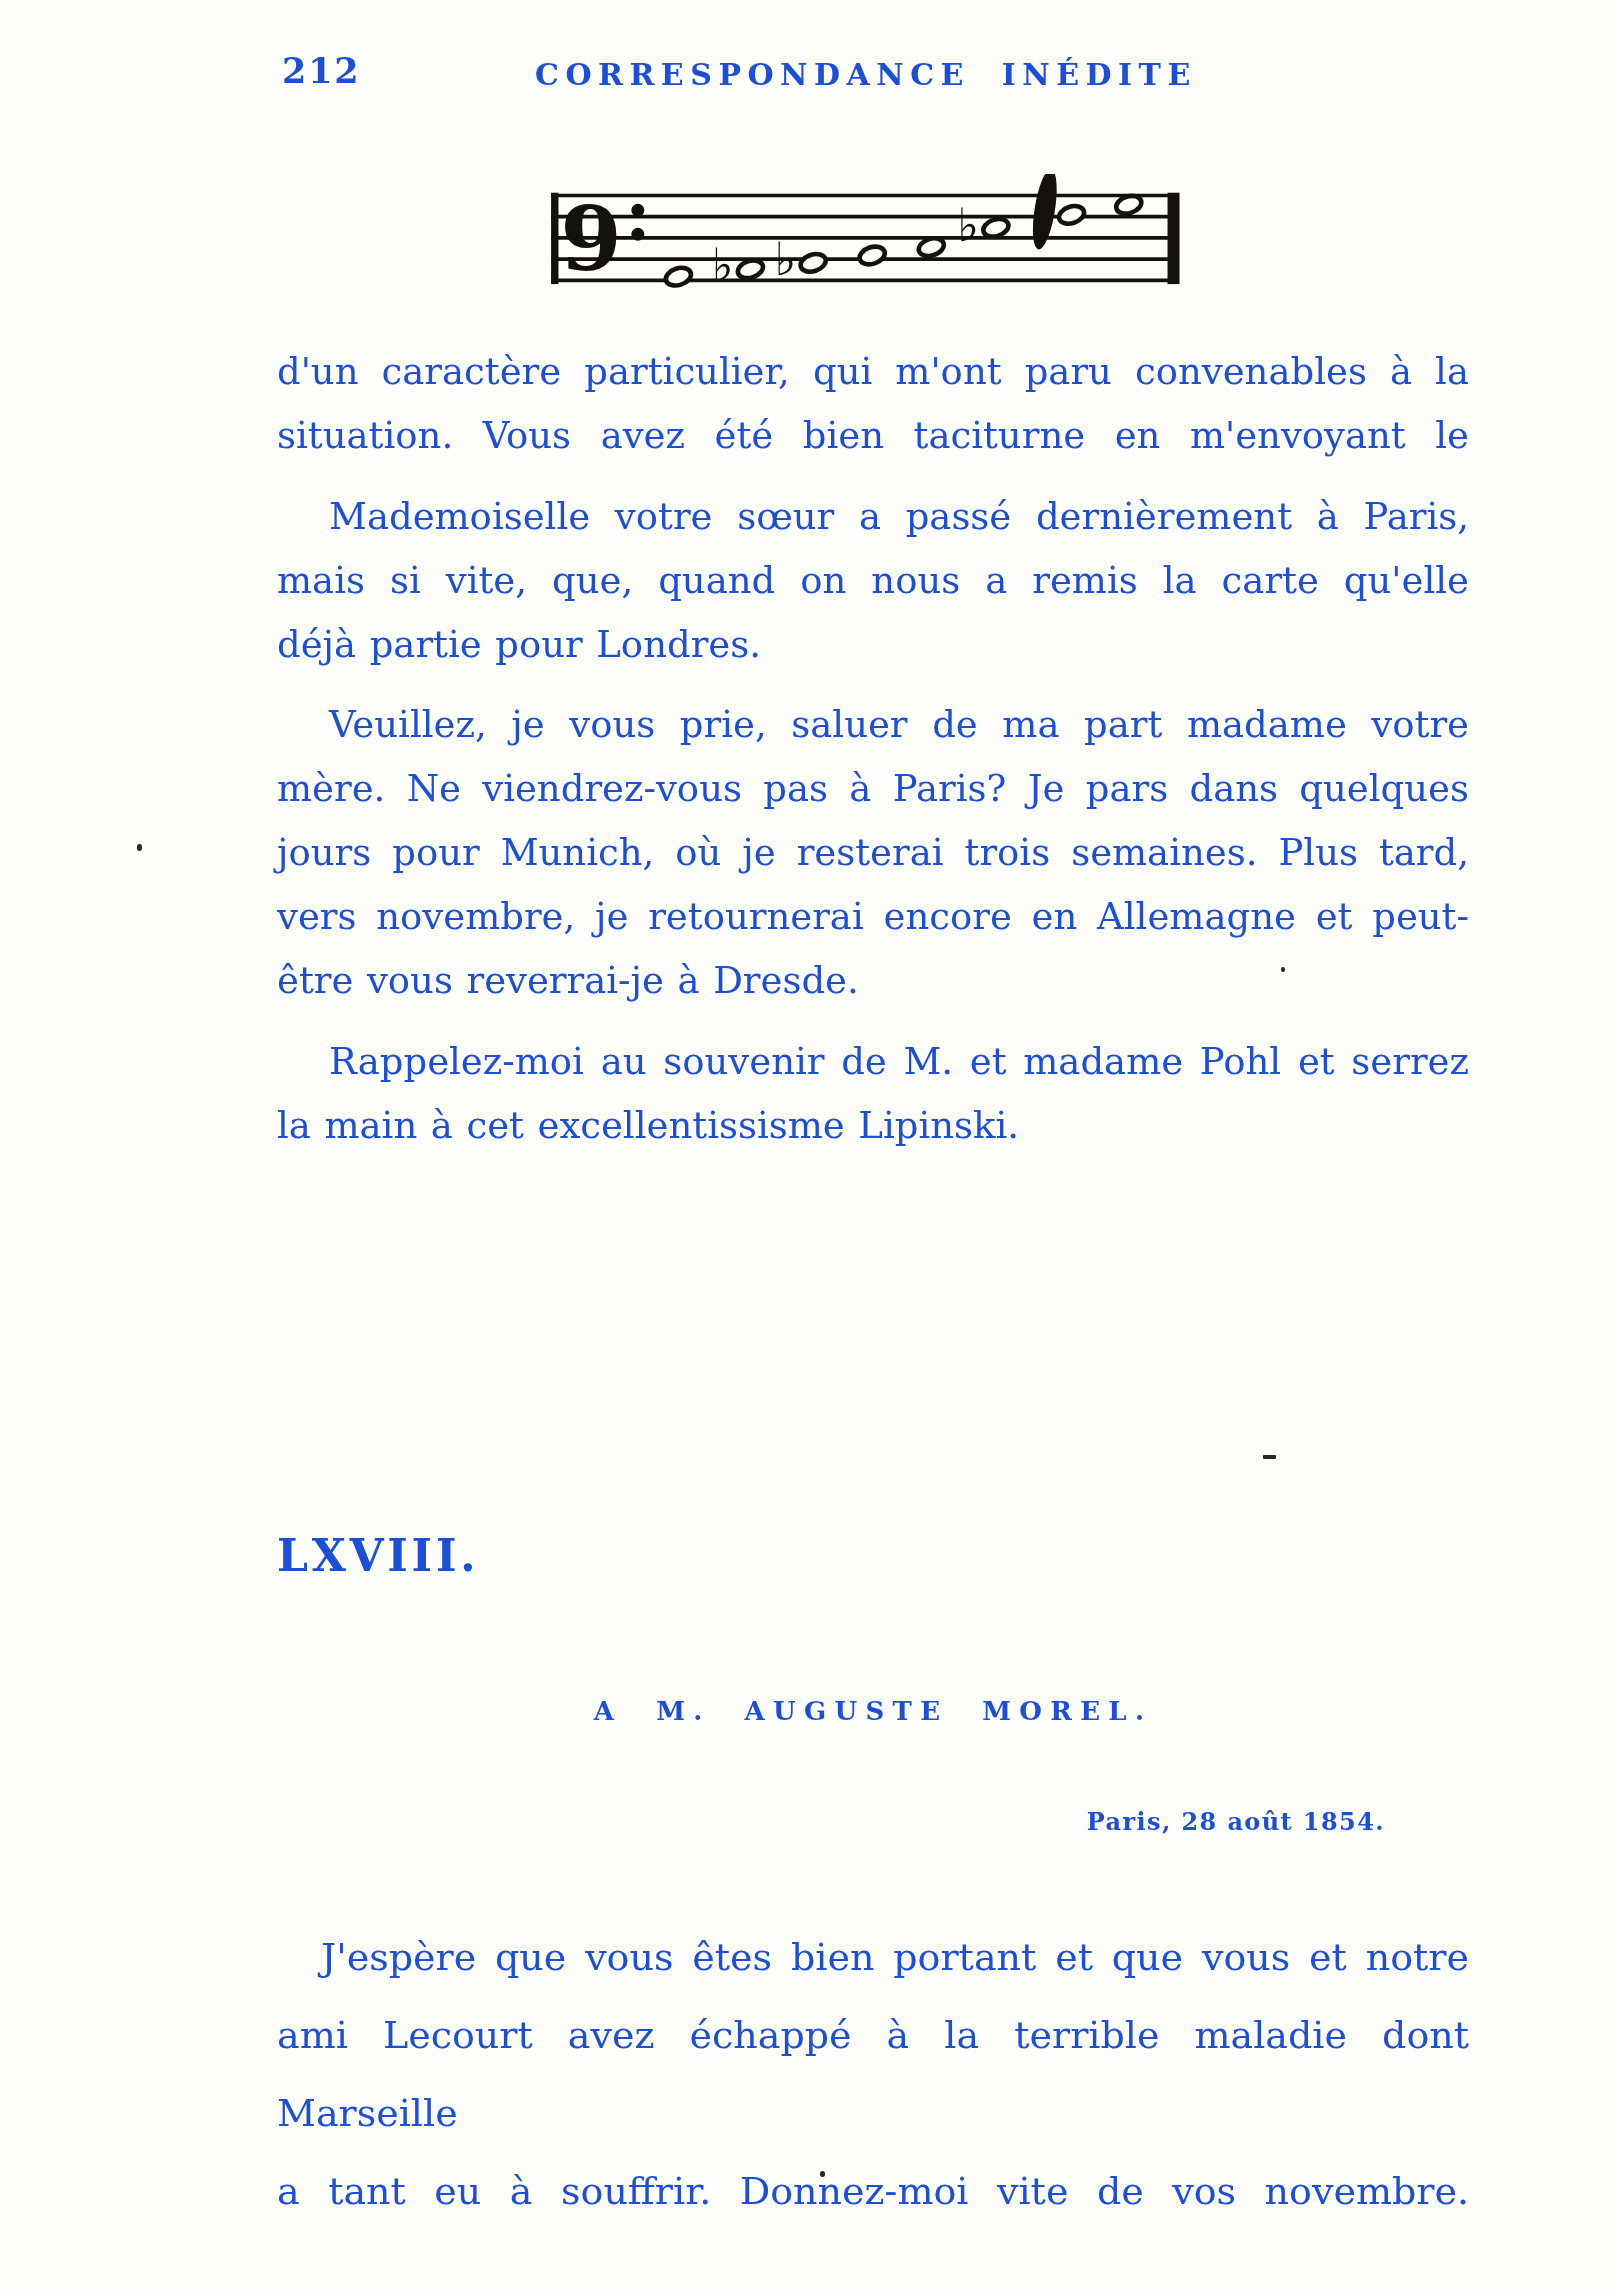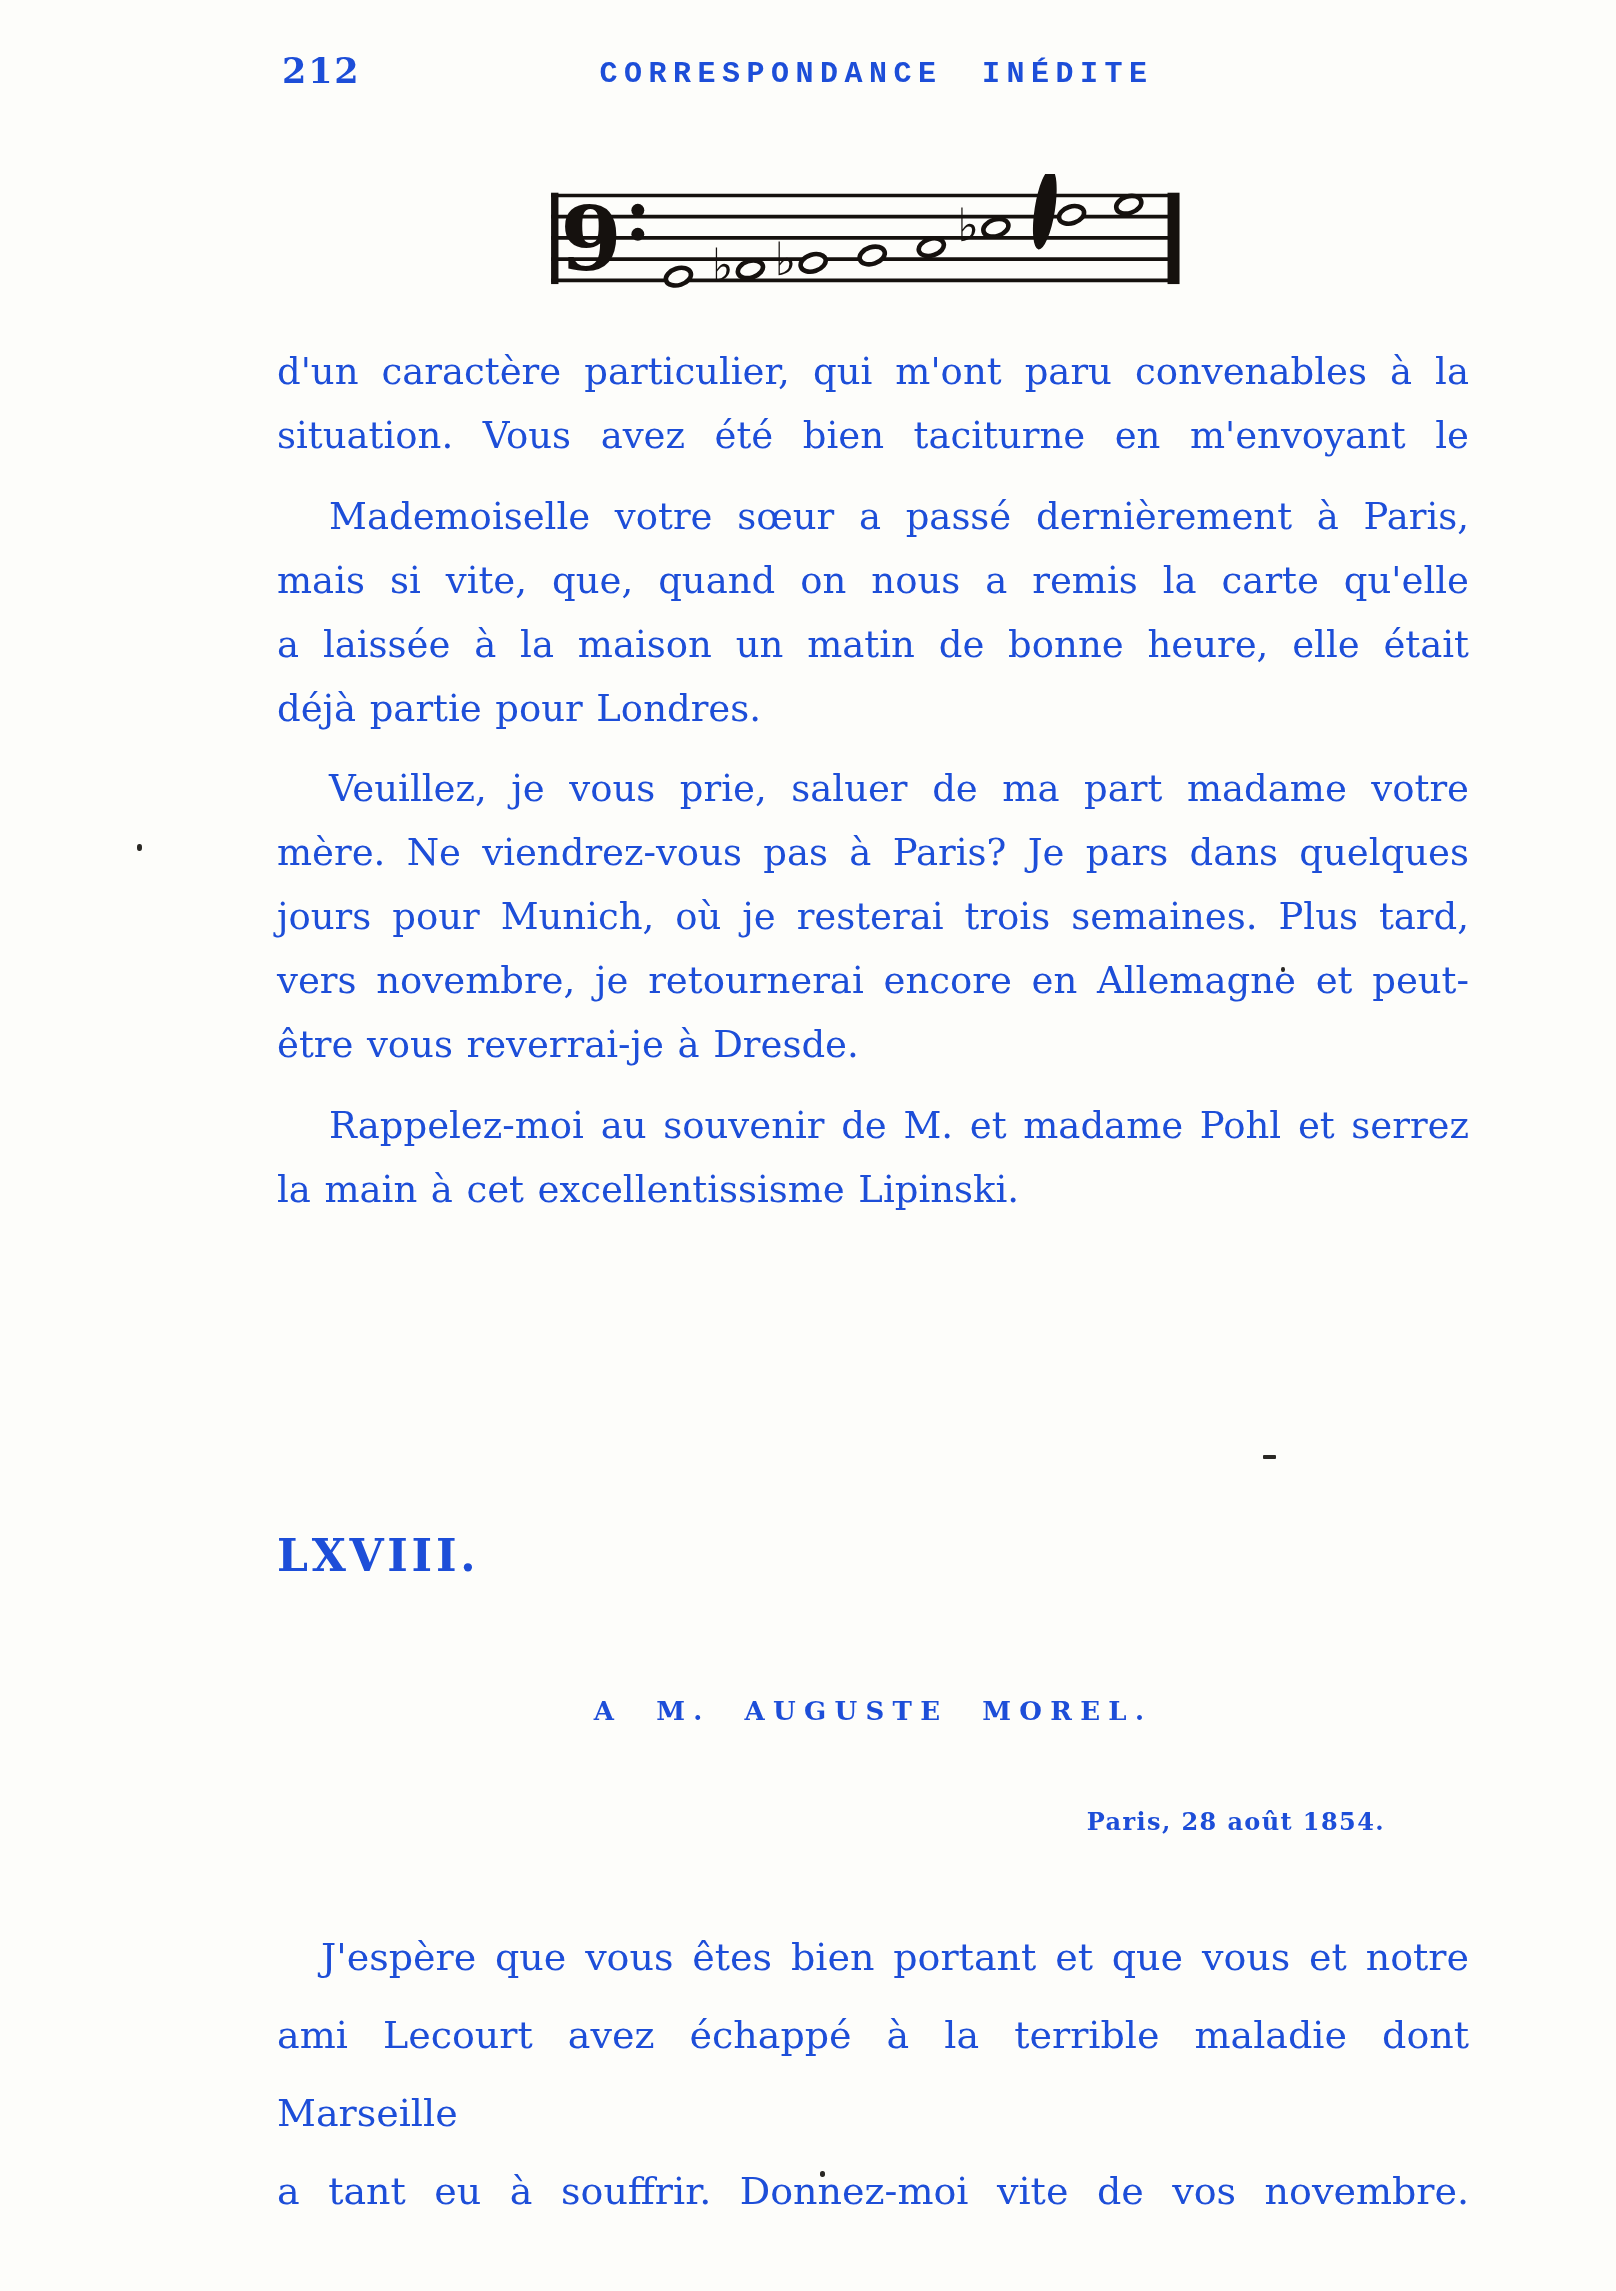--- a/index.html
+++ b/index.html
@@ -12,21 +12,21 @@
     overflow:hidden;
   }
   .pagenum{
     position:absolute;left:282px;top:50px;
     font-size:35px;font-weight:bold;letter-spacing:1.8px;
   }
   .runhead{
     position:absolute;left:535px;width:683px;top:57px;
     font-size:30px;font-weight:bold;
     letter-spacing:6.5px;word-spacing:14.8px;
-    text-align:center;white-space:nowrap;font-family:Liberation Mono, monospace;
+    text-align:left;white-space:nowrap;
   }
   .staff-wrap{position:absolute;left:540px;top:174px;width:646px;height:162px;}
   .body-block{
     position:absolute;left:277px;width:1192px;top:340px;
     font-size:37px;line-height:64px;
   }
   .para{margin:0 0 16.6px 0;padding:0;}
   .bline{
     text-align:justify;
     text-align-last:justify;
@@ -99,21 +99,20 @@
   </div>
 
   <div class="body-block">
     <div class="para">
       <div class="bline">d'un caractère particulier, qui m'ont paru convenables à la</div>
       <div class="bline">situation. Vous avez été bien taciturne en m'envoyant le</div>
     </div>
     <div class="para">
       <div class="bline first">Mademoiselle votre sœur a passé dernièrement à Paris,</div>
       <div class="bline">mais si vite, que, quand on nous a remis la carte qu'elle</div>
-      <div class="bline">a laissée à la maison un matin de bonne heure, elle était</div>
       <div class="bline endleft">déjà partie pour Londres.</div>
     </div>
     <div class="para">
       <div class="bline first">Veuillez, je vous prie, saluer de ma part madame votre</div>
       <div class="bline">mère. Ne viendrez-vous pas à Paris? Je pars dans quelques</div>
       <div class="bline">jours pour Munich, où je resterai trois semaines. Plus tard,</div>
       <div class="bline">vers novembre, je retournerai encore en Allemagne et peut-</div>
       <div class="bline endleft">être vous reverrai-je à Dresde.</div>
     </div>
     <div class="para">

